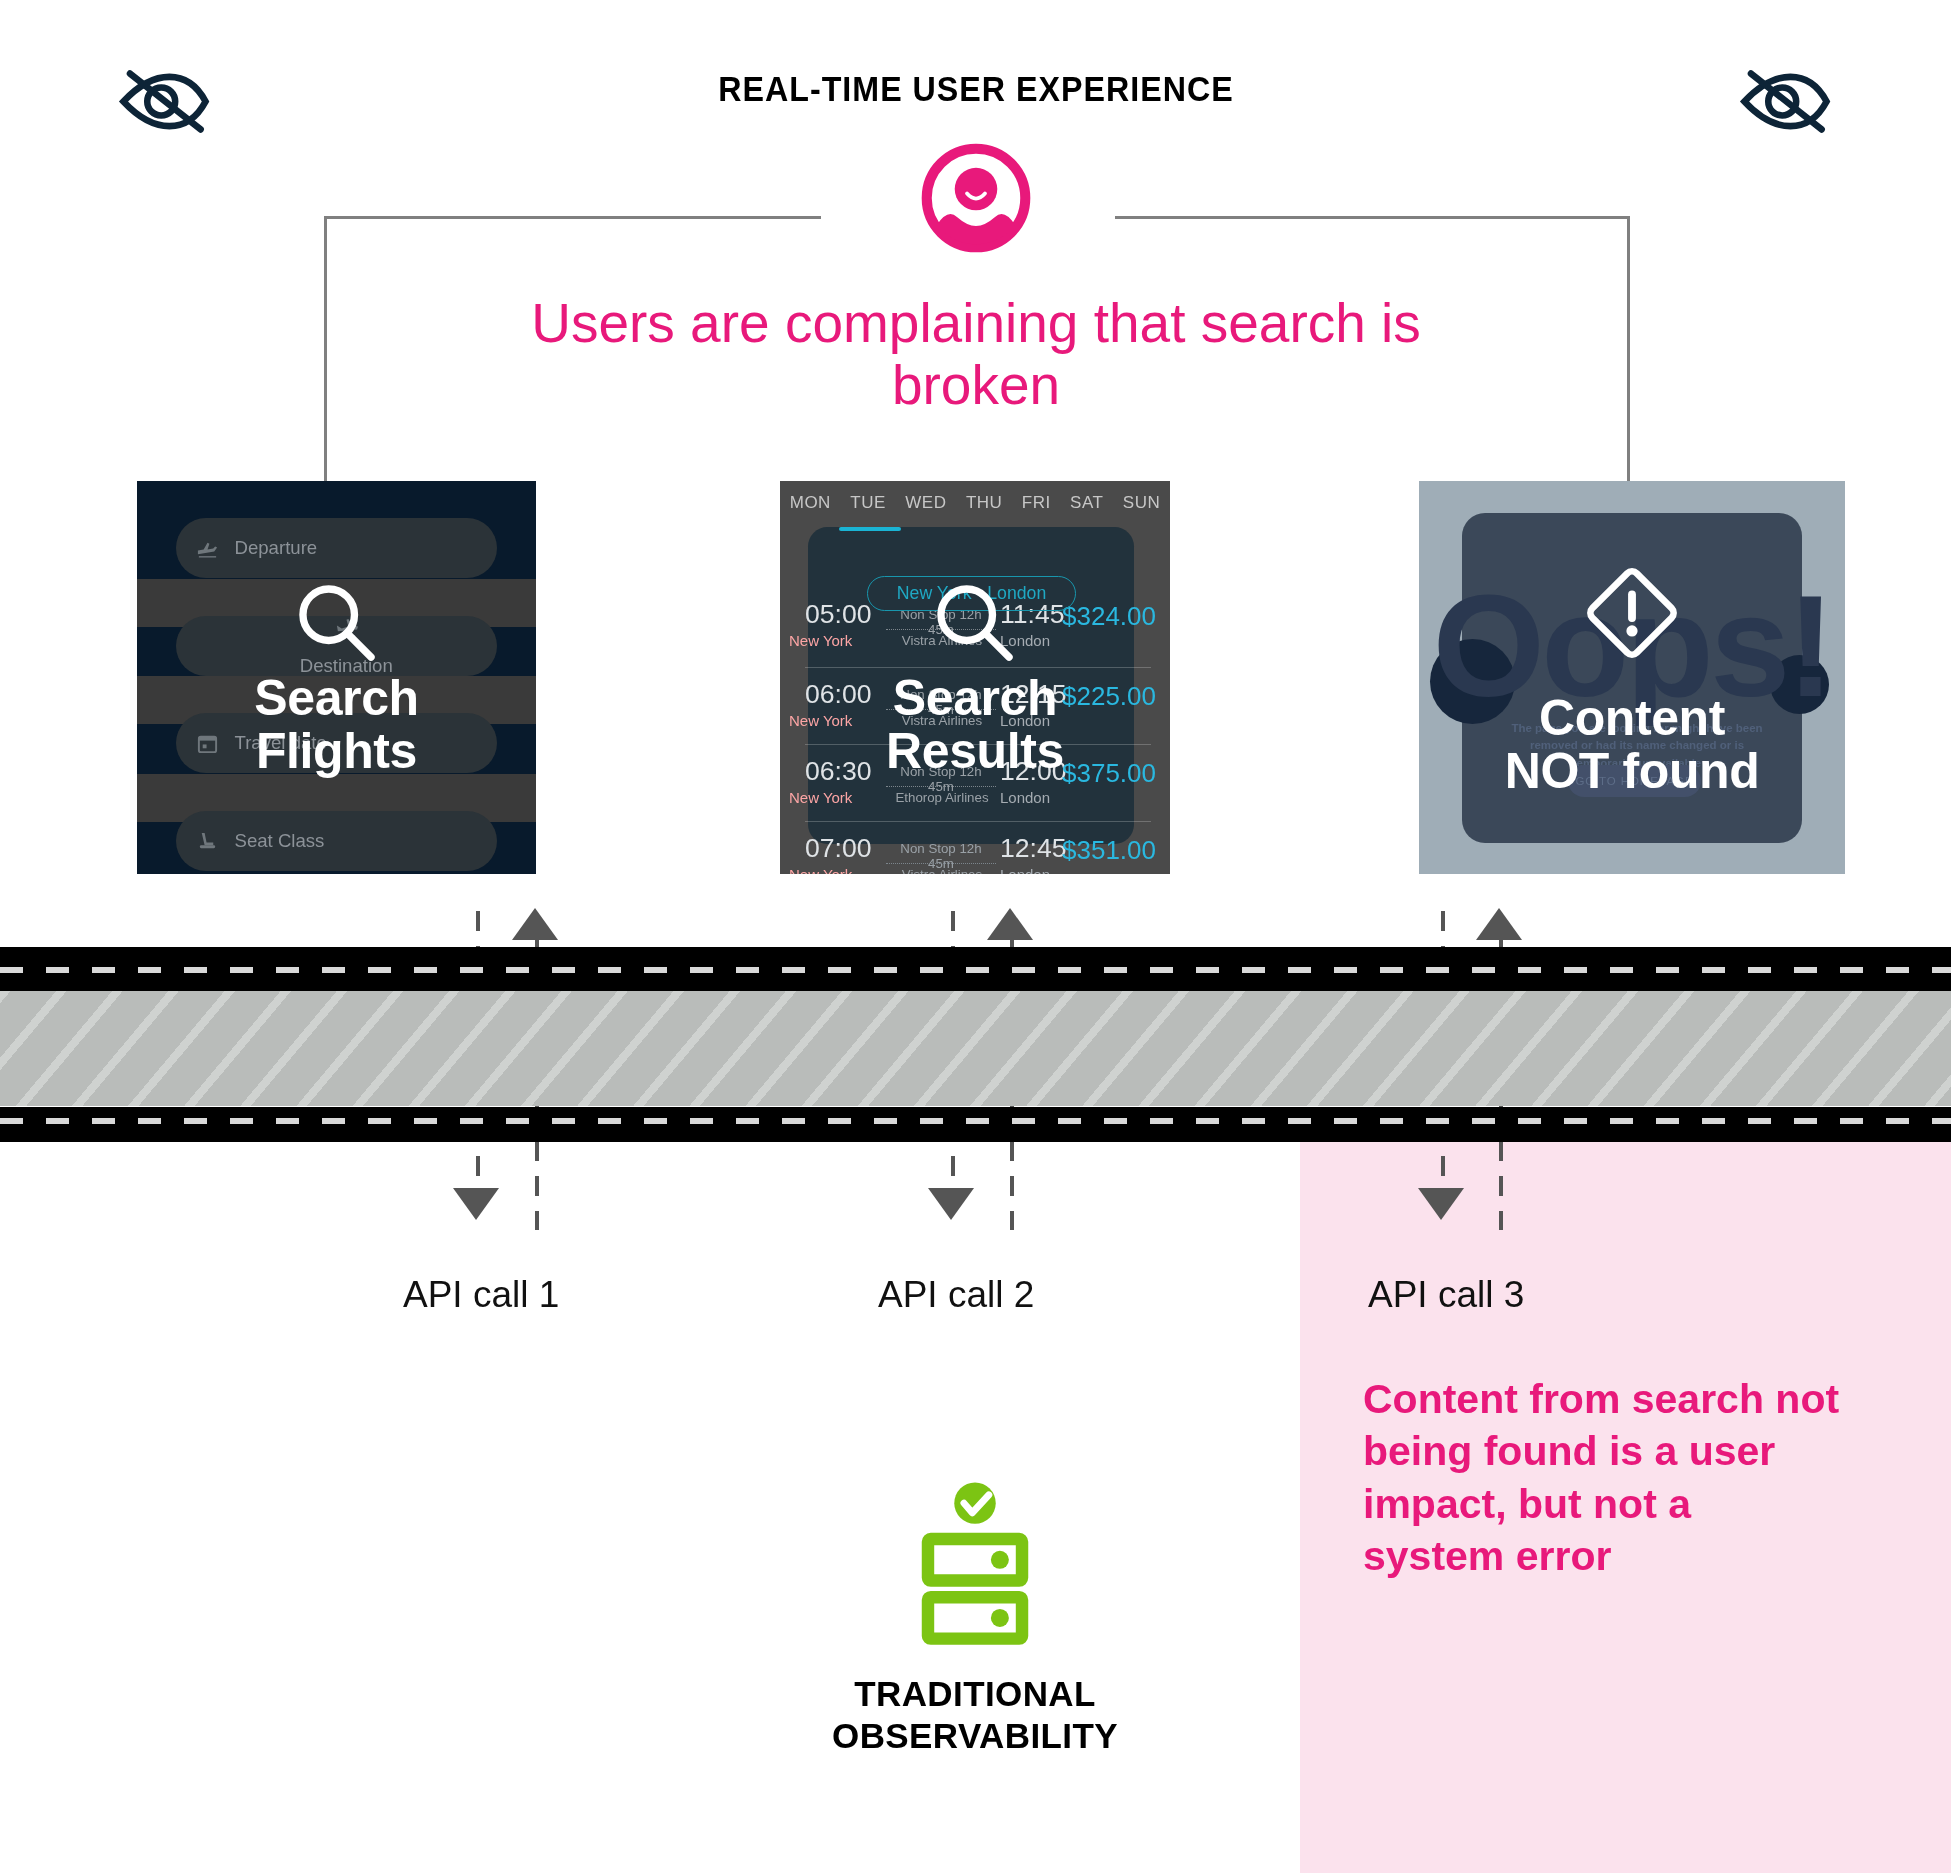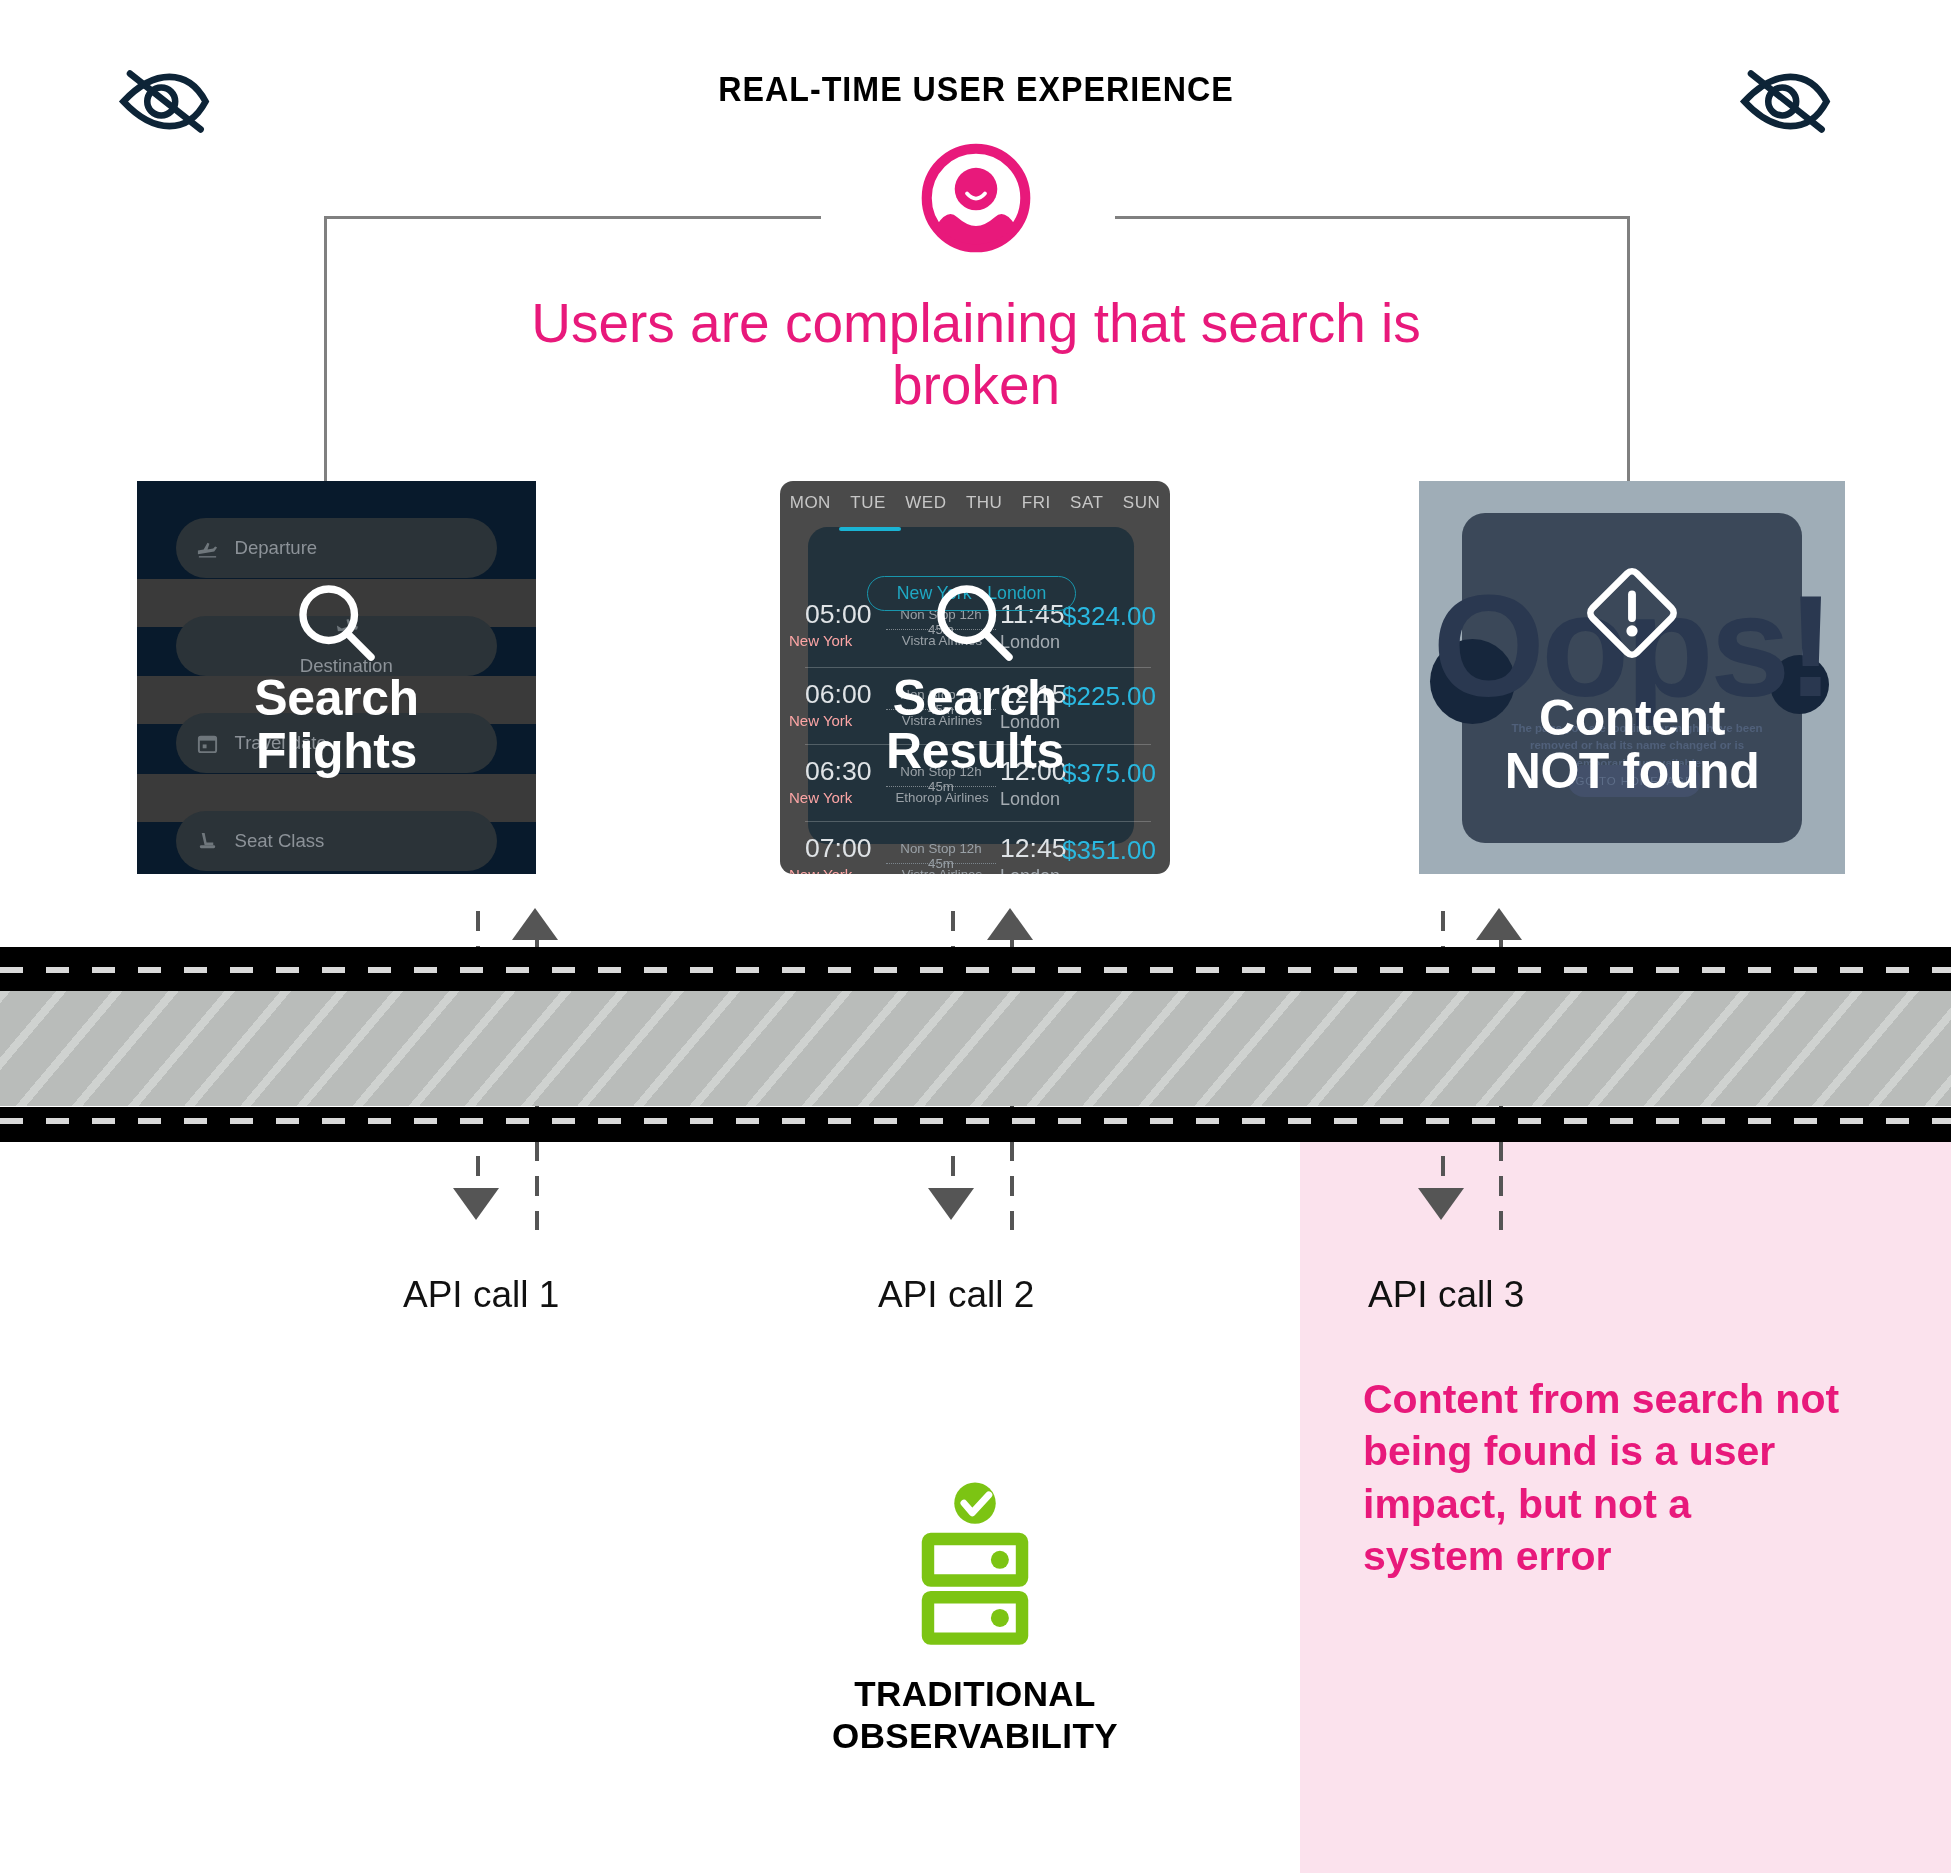--- a/index.html
+++ b/index.html
@@ -56,21 +56,21 @@
   .fld {
     position: absolute; left: 39px; width: 321px; height: 60px;
     background: #2b3338; border-radius: 30px;
     display: flex; align-items: center; padding-left: 19.5px; gap: 16px;
     z-index: 5;
   }
   .fld .lbl { color: #8c9298; font-size: 18.6px; }
   .fld .ic { width: 23px; height: 23px; opacity: .62; }
 
   
-  #card2 { left: 780px; top: 481px; width: 390px; height: 393px; background: #4a4a4a; border-radius: 13px; }
+  #card2 { left: 780px; top: 481px; width: 390px; height: 393px; background: #4a4a4a; }
   #card2 .days {
     position: absolute; left: 0; top: 0; width: 100%; height: 44px;
     display: flex; align-items: center; justify-content: space-around;
     color: #c7c7c7; font-size: 17px; letter-spacing: 0.5px;
   }
   #card2 .panel {
     position: absolute; left: 28px; top: 46px; width: 326px; height: 317px;
     background: #22323c; border-radius: 19.5px;
   }
   #card2 .tueline { position: absolute; left: 59px; top: 46px; width: 62px; height: 4.4px; background: #1ab4d4; border-radius: 2.7px; z-index: 6; }
@@ -81,21 +81,21 @@
     z-index: 6;
   }
   .frow { position: absolute; left: 0; width: 100%; height: 78px; z-index: 5; }
   .frow .sep { position: absolute; left: 25px; right: 19.5px; top: 0; height: 0.9px; background: rgba(255,255,255,.22); }
   .frow .t1 { position: absolute; left: 25px; top: 12.4px; color: #dfe3e6; font-size: 26.6px; }
   .frow .c1 { position: absolute; left: 9px; top: 45px; color: #fca5a5; font-size: 15px; }
   .frow .mid { position: absolute; left: 106px; top: 19.5px; width: 110px; text-align: center; color: #9aa1a7; font-size: 13.3px; }
   .frow .midline { position: absolute; left: 106px; top: 42px; width: 110px; height: 0.9px; border-top: 0.9px dotted #7c858c; }
   .frow .air { position: absolute; left: 98px; top: 46px; width: 128px; text-align: center; color: #9aa1a7; font-size: 13.3px; }
   .frow .t2 { position: absolute; left: 220px; top: 12.4px; color: #dfe3e6; font-size: 26.6px; }
-  .frow .c2 { position: absolute; left: 220px; top: 45px; color: #a5acb2; font-size: 18px; }
+  .frow .c2 { position: absolute; left: 220px; top: 45px; color: #a5acb2; font-size: 15px; }
   .frow .pr { position: absolute; right: 14px; top: 14px; color: #2ab8e0; font-size: 26px; }
 
   
   #card3 { left: 1419px; top: 481px; width: 426px; height: 393px; background: #9fadb7; }
   #card3 .inner { position: absolute; left: 43px; top: 32px; width: 340px; height: 330px; background: #3b4859; border-radius: 23px; }
   #card3 .oops {
     position: absolute; left: 0; top: 94px; width: 100%;
     text-align: center; font-size: 144px; font-weight: 800;
     color: #2a3850; line-height: 1; letter-spacing: -3.5px; z-index: 4;
   }

